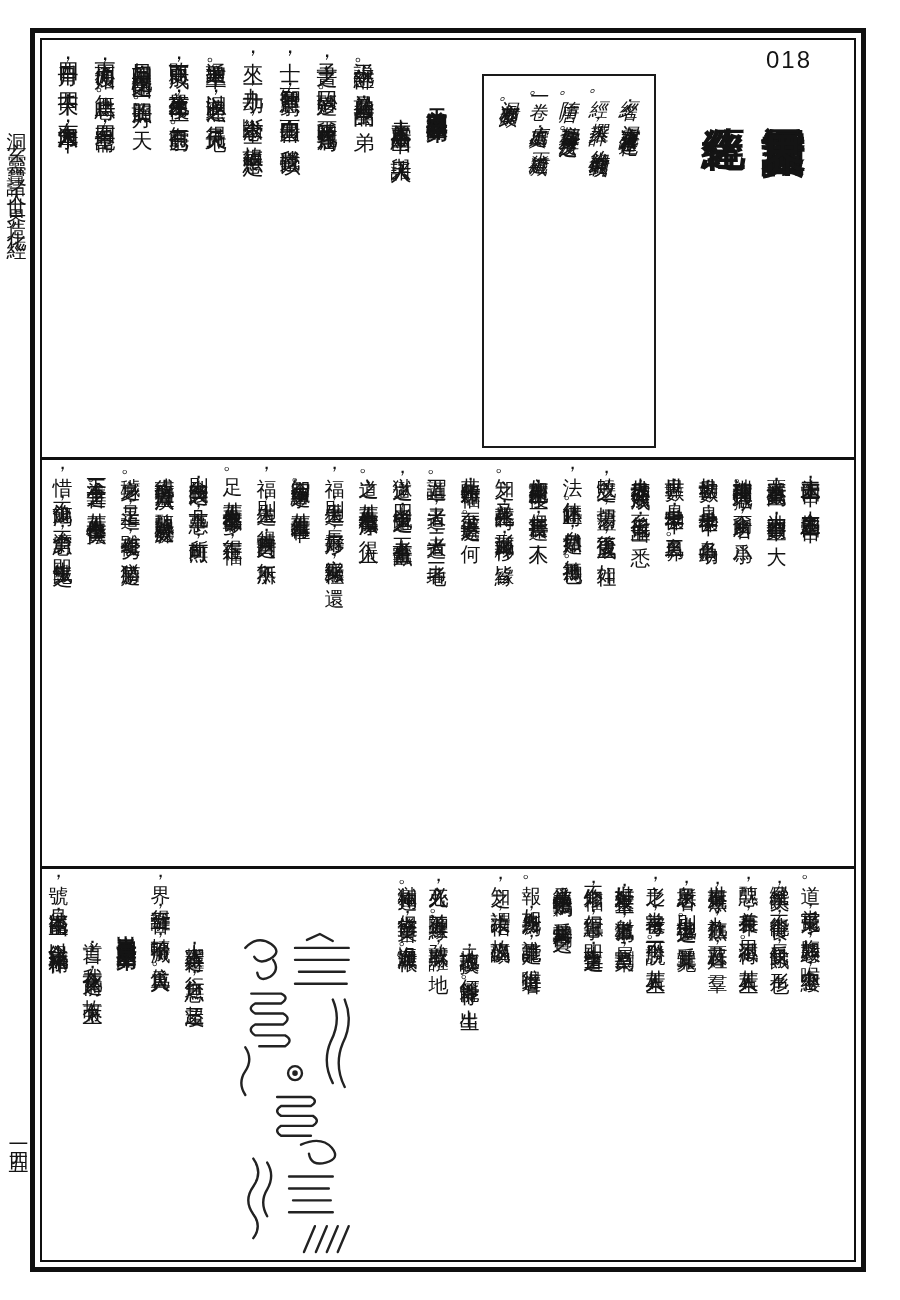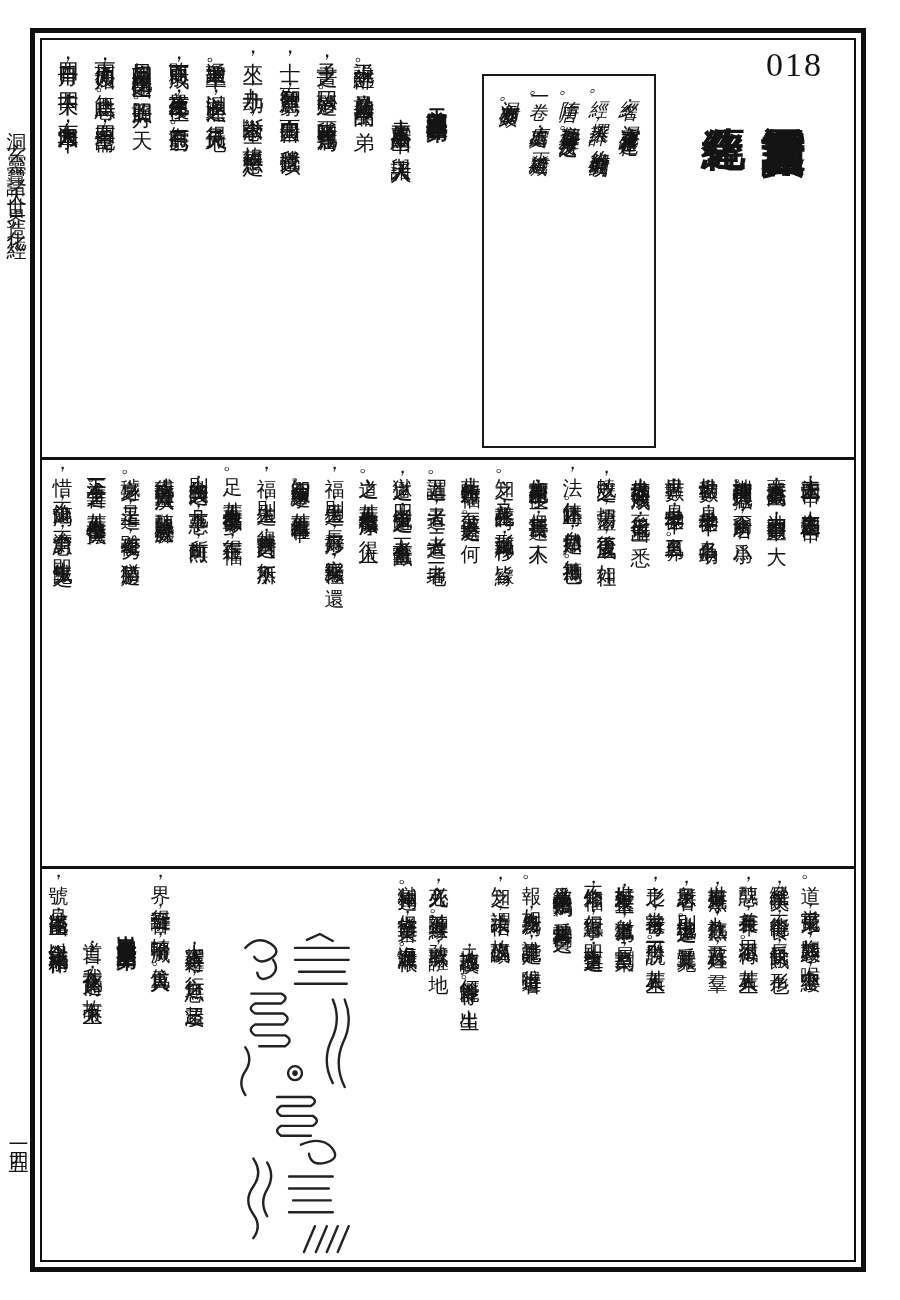--- a/index.html
+++ b/index.html
@@ -13,21 +13,21 @@
   
   .outer-frame{position:absolute;left:30px;top:28px;width:826px;height:1234px;border:5px solid #101010;}
   .inner-frame{position:absolute;left:40px;top:38px;width:812px;height:1220px;border:2px solid #101010;}
   .divider{position:absolute;left:42px;width:812px;height:3px;background:#101010;}
   #divider-1{top:457px;}
   #divider-2{top:866px;}
   
   .margin-title{position:absolute;left:4px;top:116px;height:380px;font-size:20px;letter-spacing:11px;}
   .folio{position:absolute;left:6px;top:1134px;height:120px;font-size:20px;letter-spacing:3px;}
   
-  .catalog-no{position:absolute;left:766px;top:46px;font-size:34px;letter-spacing:2px;font-family:Liberation Serif, serif;}
+  .catalog-no{position:absolute;left:766px;top:46px;font-size:24px;letter-spacing:2px;font-family:Liberation Sans, sans-serif;}
   .big-title{position:absolute;left:694px;top:92px;height:366px;font-size:44px;line-height:60px;font-weight:bold;letter-spacing:1px;}
   .big-title .tcol{margin:0;}
   
   .abstract-box{position:absolute;left:482px;top:74px;width:150px;height:350px;border:2px solid #1a1a1a;padding:10px;}
   .abstract-inner{width:100%;height:100%;font-size:19px;line-height:30px;font-style:italic;letter-spacing:1.5px;}
   
   .sect{position:absolute;font-size:20px;letter-spacing:1.8px;}
   #sect1{left:44px;top:46px;width:412px;height:409px;line-height:37px;font-size:21px;}
   #sect2{left:44px;top:462px;width:784px;height:398px;line-height:34px;}
   #sect3r{left:392px;top:870px;width:434px;height:390px;line-height:31px;}

